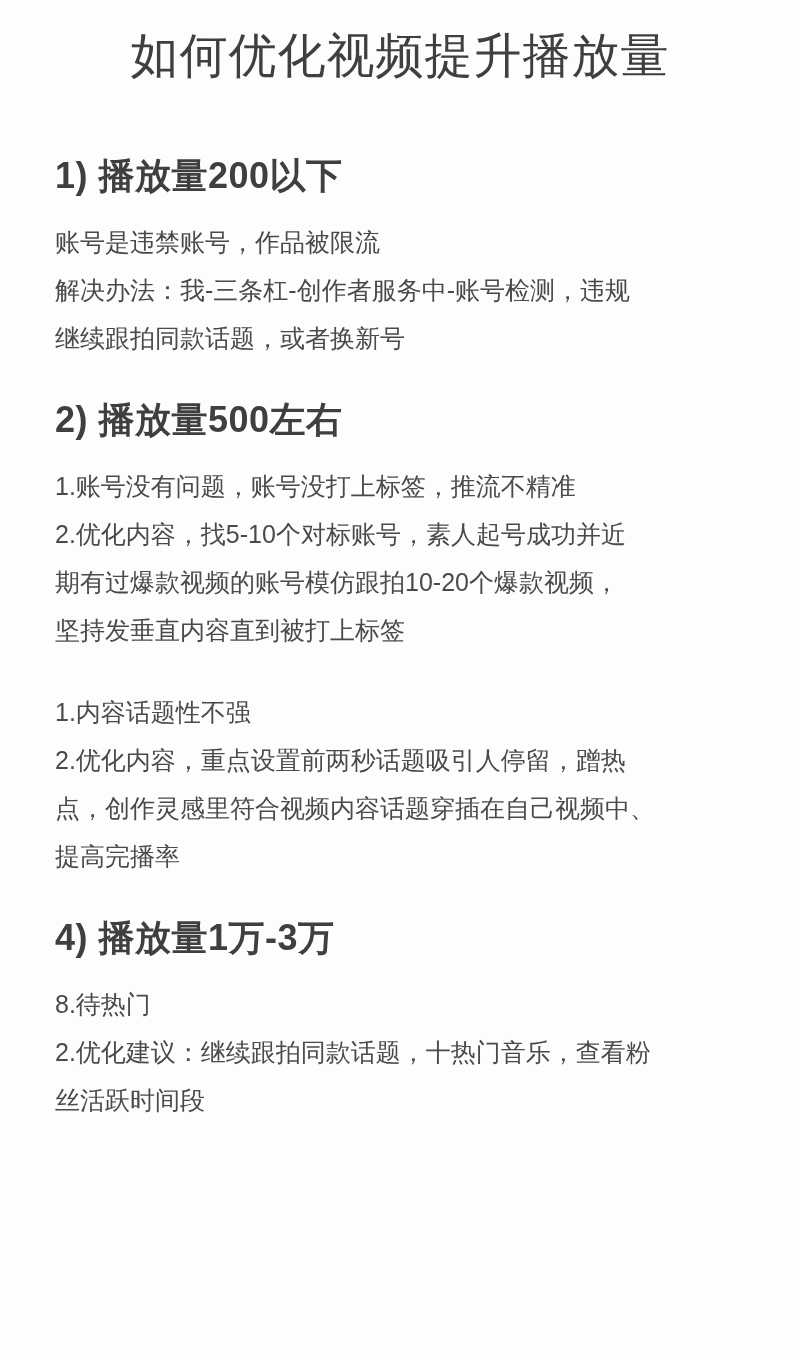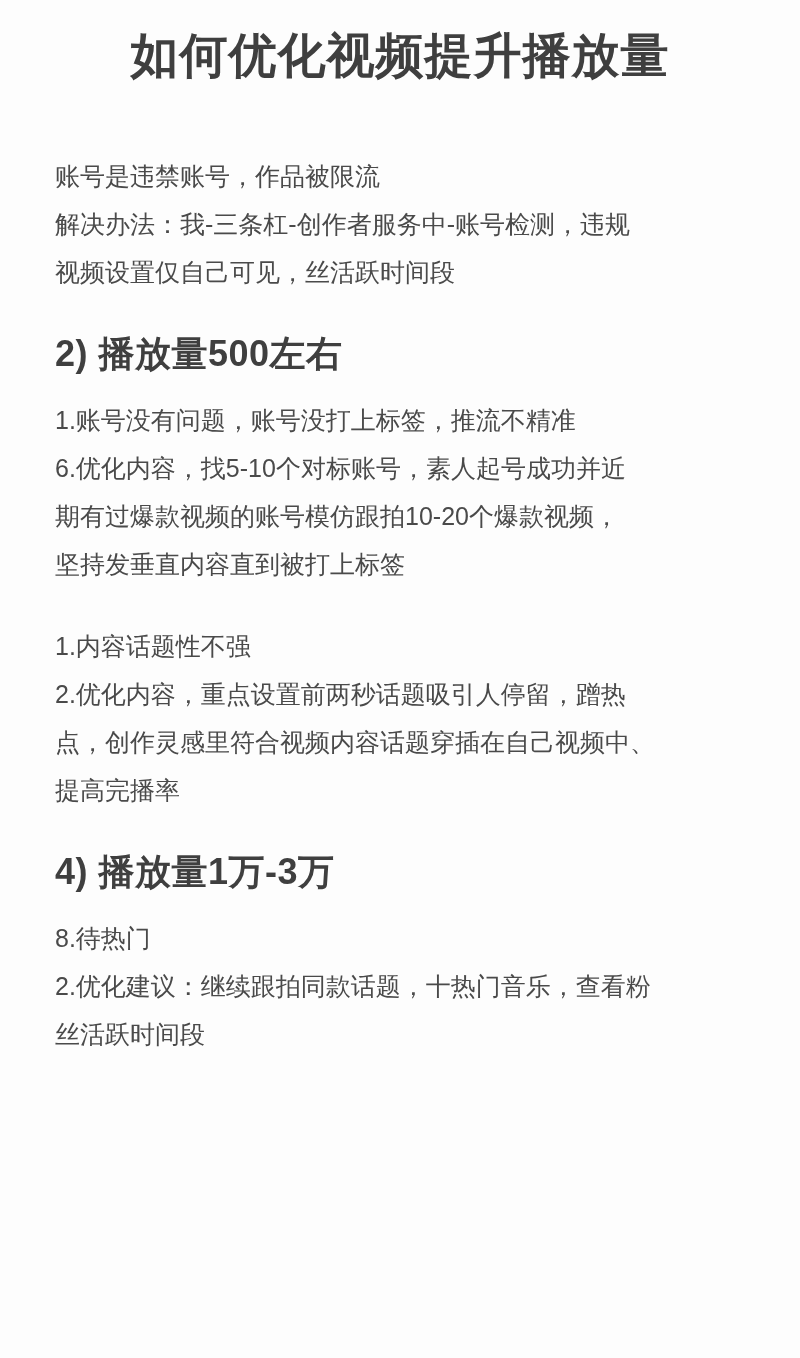--- a/index.html
+++ b/index.html
@@ -16,21 +16,21 @@
     height: 1358px;
     background: var(--bg);
     padding: 0 55px;
     font-family: "Liberation Sans", "DejaVu Sans", sans-serif;
     overflow: hidden;
   }
   .page-title {
     margin: 26px 0 0 0;
     text-align: center;
     font-size: 48px;
-    font-weight: 700;
+    font-weight: 400;
     letter-spacing: 1px;
     line-height: 60px;
     color: var(--title);
   }
   .section { margin-top: 34px; }
   .section-first { margin-top: 66px; }
   .section-heading {
     margin: 0;
     font-size: 36px;
     font-weight: 700;
@@ -51,32 +51,33 @@
     color: var(--body);
     white-space: nowrap;
   }
 </style>
 </head>
 <body>
 
 <h1 class="page-title">如何优化视频提升播放量</h1>
 
 <div class="section section-first">
+  <h2 class="section-heading"><span>1) 播放量200以下</span><span class="heading-highlight"></span></h2>
   <div class="section-body">
     <div class="body-line">账号是违禁账号，作品被限流</div>
     <div class="body-line">解决办法：我-三条杠-创作者服务中-账号检测，违规</div>
-    <div class="body-line">视频设置仅自己可见，丝活跃时间段</div>
+    <div class="body-line">继续跟拍同款话题，或者换新号</div>
   </div>
 </div>
 
 <div class="section">
   <h2 class="section-heading"><span>2) 播放量500左右</span><span class="heading-highlight"></span></h2>
   <div class="section-body">
     <div class="body-line">1.账号没有问题，账号没打上标签，推流不精准</div>
-    <div class="body-line">6.优化内容，找5-10个对标账号，素人起号成功并近</div>
+    <div class="body-line">2.优化内容，找5-10个对标账号，素人起号成功并近</div>
     <div class="body-line">期有过爆款视频的账号模仿跟拍10-20个爆款视频，</div>
     <div class="body-line">坚持发垂直内容直到被打上标签</div>
   </div>
 </div>
 
 <div class="section">
   <div class="section-body">
     <div class="body-line">1.内容话题性不强</div>
     <div class="body-line">2.优化内容，重点设置前两秒话题吸引人停留，蹭热</div>
     <div class="body-line">点，创作灵感里符合视频内容话题穿插在自己视频中、</div>

